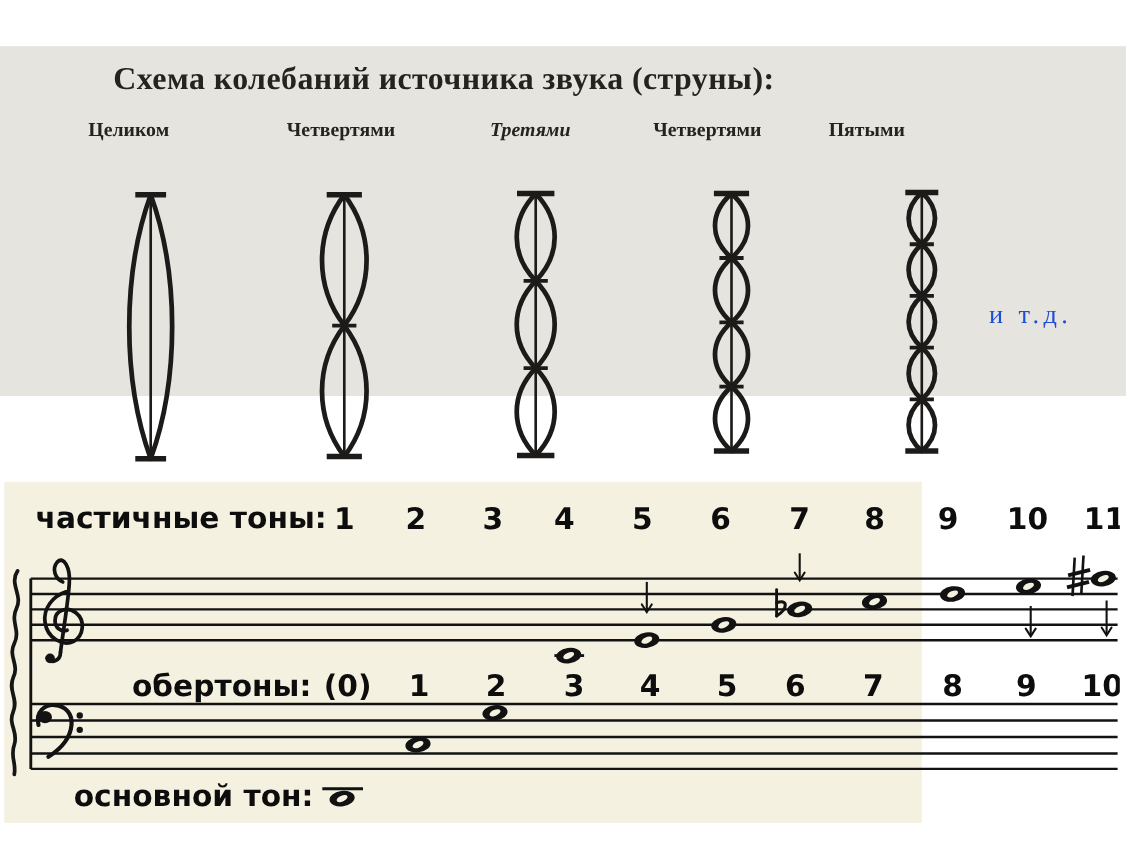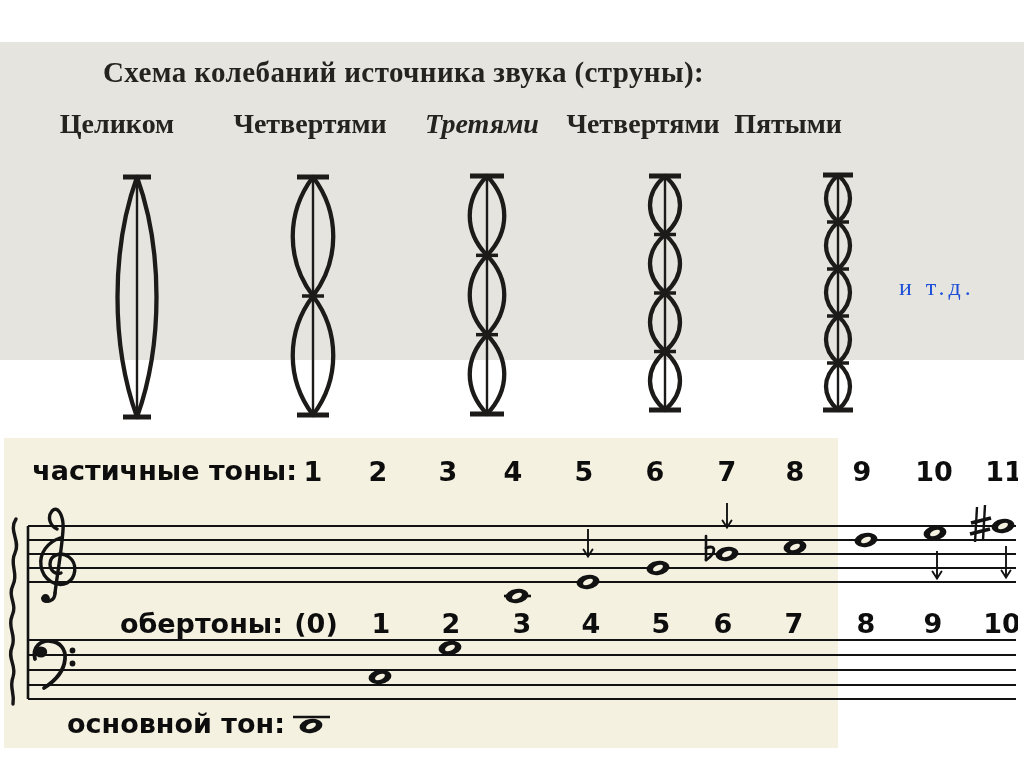--- a/index.html
+++ b/index.html
@@ -1,21 +1,21 @@
 <!DOCTYPE html>
 <html><head>
 <meta charset="utf-8">
 <style>
   html,body{margin:0;padding:0;background:#ffffff;}
   .stage{position:relative;width:1024px;height:767px;background:#ffffff;overflow:hidden;
          font-family:"Liberation Serif",serif;}
   .top-section{position:absolute;left:0;top:12px;width:1024px;height:318px;background:#e6e4de;margin-top:30px;}
   .top-section .title{position:absolute;left:103px;top:14px;font-size:29px;font-weight:bold;
          color:#24231f;letter-spacing:0.4px;white-space:nowrap;}
-  .diagram-label{position:absolute;top:66px;transform:translateX(-50%);font-size:28px;
+  .diagram-label{position:absolute;top:66px;transform:translateX(-50%);font-size:18px;
          font-weight:bold;color:#24231f;white-space:nowrap;}
   .etc{position:absolute;left:899px;top:232px;font-size:24px;color:#1d4ed8;
          letter-spacing:4px;white-space:nowrap;}
   #top-svg{position:absolute;left:0;top:0;}
   .panel{position:absolute;left:4px;top:438px;width:834px;height:310px;background:#f4f1e0;font-weight:bold;}
   #staff-svg{position:absolute;left:0;top:0;}
   #staff-svg text{font-family:"DejaVu Sans",sans-serif;font-size:27px;fill:#0d0d0d;}
 </style>
 </head>
 <body>

